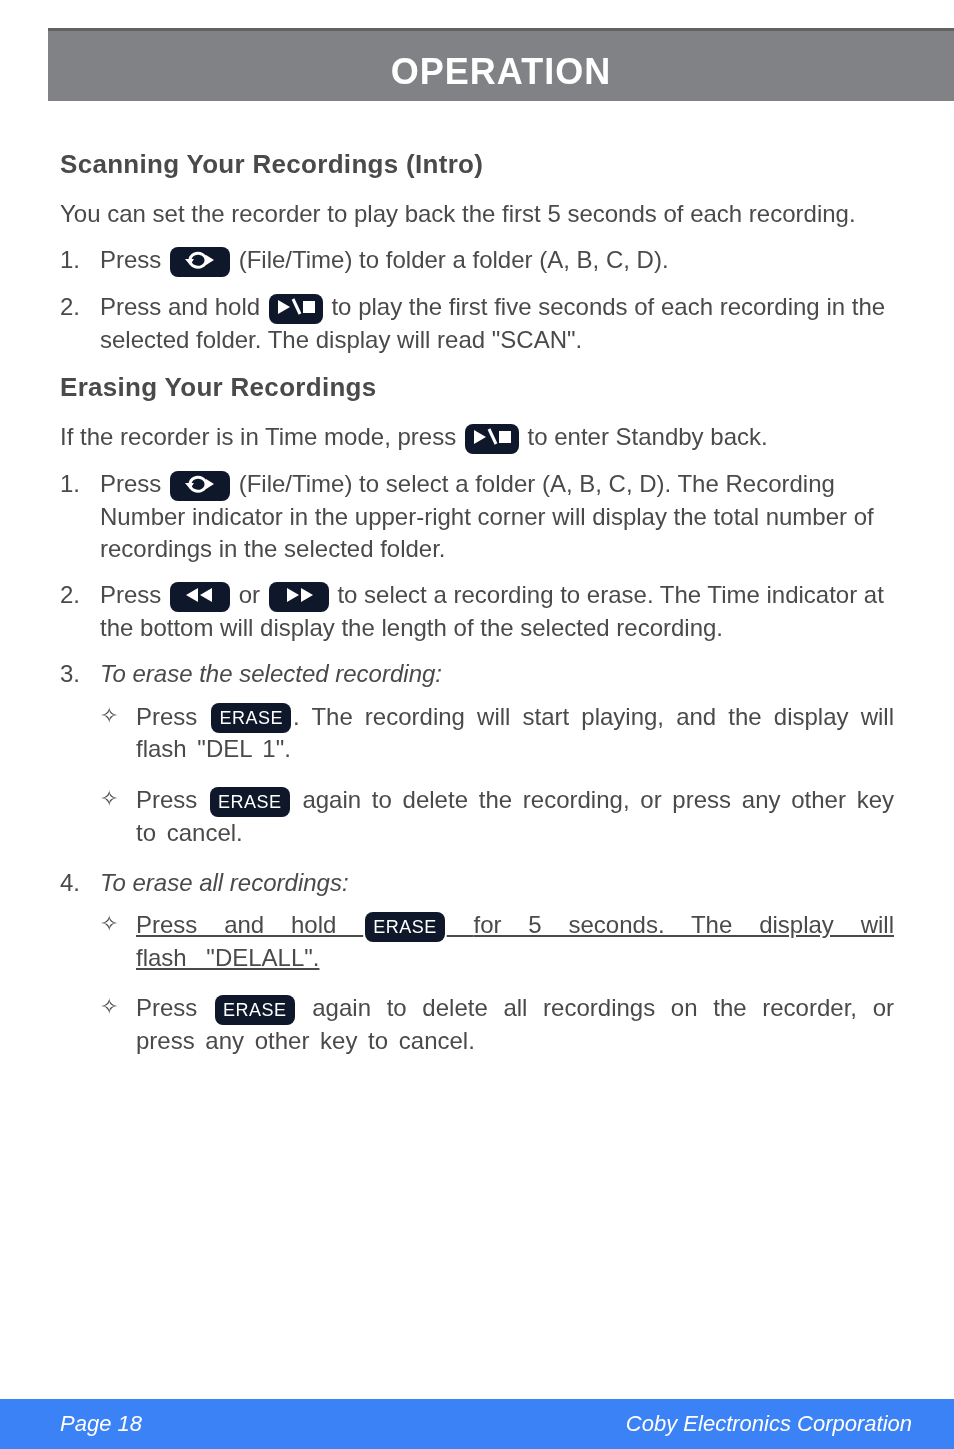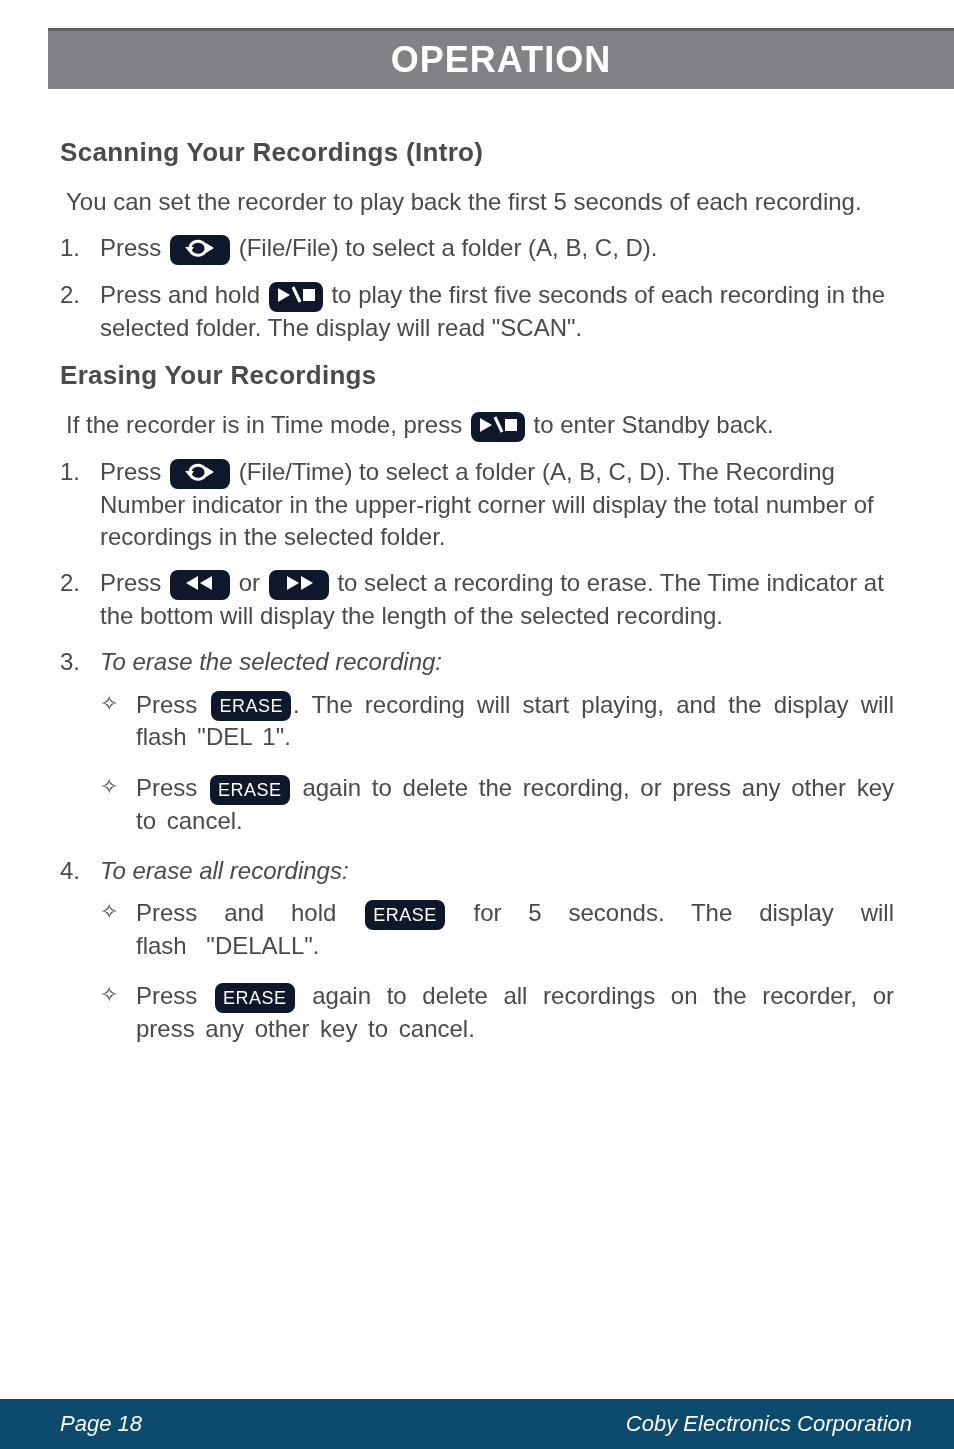--- a/index.html
+++ b/index.html
@@ -13,41 +13,41 @@
   .page-body {
     flex: 1 1 auto;
     padding: 0;
   }
   .title-bar {
     background: #808285;
     color: #ffffff;
     font-weight: bold;
     font-size: 36px;
     text-align: center;
-    padding: 8px 0 8px 0;
+    padding: 20px 0 8px 0;
     letter-spacing: 1px;
     border-top: 3px solid #5f6163;
     margin-left: 48px;
   }
   .top-spacer { height: 28px; background: #ffffff; }
   .content {
     padding: 32px 60px 0 60px;
     color: #4a4a4a;
     font-size: 24px;
     line-height: 1.35;
   }
   h2 {
     font-size: 26px;
     font-weight: bold;
     color: #4a4a4a;
     margin-top: 14px;
     margin-bottom: 16px;
     letter-spacing: 0.3px;
   }
-  p { margin-bottom: 14px; margin-left: 6px; }
+  p { margin-bottom: 14px; }
   ol.num {
     list-style: none;
     counter-reset: item;
     margin-bottom: 14px;
   }
   ol.num > li {
     counter-increment: item;
     position: relative;
     padding-left: 40px;
     margin-bottom: 14px;
@@ -69,21 +69,21 @@
     text-align: justify;
   }
   .sub > li::before {
     content: "✧";
     position: absolute;
     left: 0;
     top: 0;
     font-size: 22px;
   }
   .bold-italic { font-weight: normal; font-style: italic; }
-  .just-sp-1 { text-align: justify; word-spacing: 13px; }
+  .just-sp-1 { text-align: justify; word-spacing: 13px; text-decoration: underline; }
   .just-sp-2 { text-align: justify; word-spacing: 4px; }
 
   .key {
     display: inline-block;
     vertical-align: middle;
     background: #0f172a;
     color: #ffffff;
     border-radius: 8px;
     padding: 2px 10px 3px 10px;
     min-width: 60px;
@@ -91,21 +91,21 @@
     line-height: 25px;
     text-align: center;
     margin: 0 2px;
     position: relative;
   }
   .key svg { display: block; margin: auto; }
   .key-erase { font-size: 18px; letter-spacing: 0.5px; padding: 3px 8px 2px 8px; min-width: 68px; }
   .key-narrow { min-width: 52px; padding: 2px 6px; }
 
   .footer {
-    background: #0c4a6e;
+    background: #3b82f6;
     color: #ffffff;
     font-style: italic;
     display: flex;
     justify-content: space-between;
     align-items: center;
     padding: 12px 42px 12px 60px;
     font-size: 22px;
   }
   .footer .fr { font-style: italic; }
 </style>
@@ -127,21 +127,21 @@
       <li>
         <span>Press </span>
         <span class="key">
           <svg width="40" height="22" viewBox="0 0 40 22">
             <path d="M10 11 A8 7 0 1 1 10 11.5" fill="none" stroke="#fff" stroke-width="3"></path>
             <path d="M5 10 L10 16 L14 10 Z" fill="#fff"></path>
             <path d="M28 11 L36 11 M28 11 L22 7 M28 11 L22 15" stroke="#fff" stroke-width="0" fill="none"></path>
             <path d="M26 6 L34 11 L26 16 Z" fill="#fff"></path>
           </svg>
         </span>
-        <span> (File/File) to select a folder (A, B, C, D).</span>
+        <span> (File/Time) to folder a folder (A, B, C, D).</span>
       </li>
       <li>
         <span>Press and hold </span>
         <span class="key key-narrow">
           <svg width="42" height="22" viewBox="0 0 42 22">
             <path d="M3 4 L15 11 L3 18 Z" fill="#fff"></path>
             <path d="M18 3 L25 18" stroke="#fff" stroke-width="3"></path>
             <rect x="28" y="5" width="12" height="12" fill="#fff"></rect>
           </svg>
         </span>

